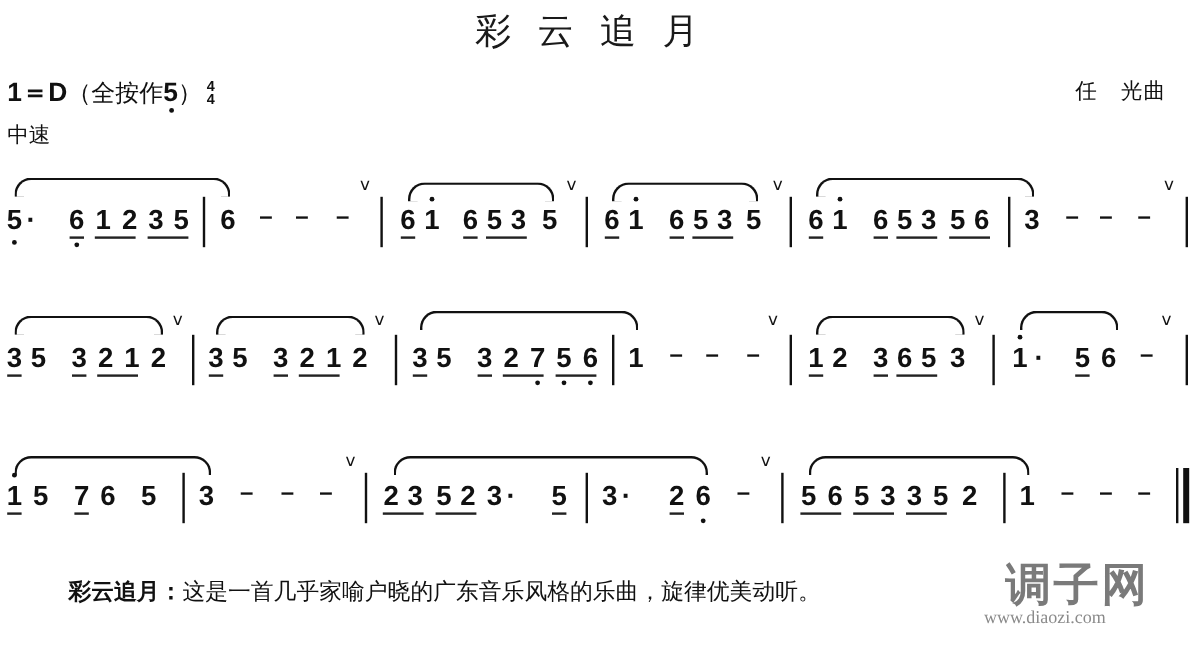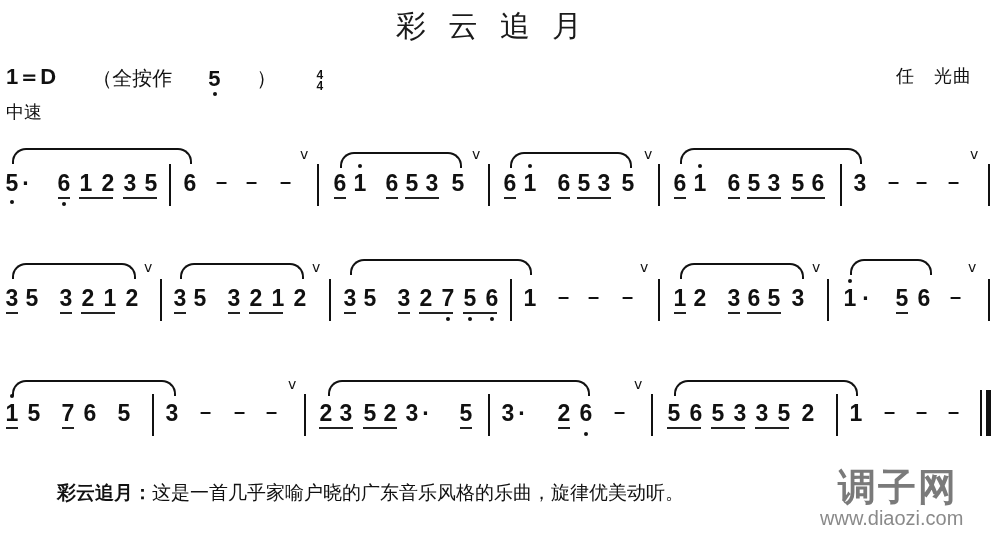--- a/index.html
+++ b/index.html
@@ -1,36 +1,36 @@
 <!DOCTYPE html>
 <html><head>
 <meta charset="utf-8">
 <style>
   html, body { margin:0; padding:0; background:#ffffff; }
   body { width:1000px; height:541px; position:relative; overflow:hidden; font-family:"Liberation Sans", sans-serif; color:#111; }
   .title { position:absolute; left:0; width:1000px; top:6px; text-align:center; font-family:"DejaVu Serif", serif; font-size:30px; letter-spacing:22px; color:#1a1a1a; }
-  .key { position:absolute; left:6px; top:62px; font-size:22px; font-weight:bold; display:flex; align-items:flex-end;gap:36px; }
+  .key { position:absolute; left:6px; top:62px; font-size:22px; font-weight:bold; display:flex; align-items:center; }
   .key .kt { font-family:"DejaVu Sans", sans-serif; font-weight:normal; font-size:20px; }
   .frac { display:inline-flex; flex-direction:column; font-size:12px; line-height:11px; font-weight:bold; margin-left:4px; margin-top:2px; }
   .tempo { position:absolute; left:6px; top:100px; font-size:18px; font-family:"DejaVu Sans", sans-serif; }
   .composer { position:absolute; left:896px; top:64px; font-size:18px; font-family:"DejaVu Sans", sans-serif; letter-spacing:1px; }
   .row { position:absolute; left:0; width:1000px; height:70px; }
   .n { position:absolute; font-size:23px; font-weight:bold; line-height:26px; width:16px; text-align:center; }
   .n .dtop { position:absolute; left:6px; top:-6px; width:4px; height:4px; border-radius:50%; background:#111; }
   .n .dbot { position:absolute; left:6px; top:30px; width:4px; height:4px; border-radius:50%; background:#111; }
   .ul { position:absolute; height:2px; background:#222; }
   .bar { position:absolute; width:2px; background:#111; }
   .dbar { position:absolute; width:5px; background:#111; }
   .dash { position:absolute; font-size:20px; font-weight:bold; }
   .breath { position:absolute; font-size:14px; font-weight:normal; font-family:"DejaVu Sans", sans-serif; }
   .slur { position:absolute; border:2px solid #111; border-bottom:none; border-radius:14px 14px 0 0; height:14px; }
   .tip { position:absolute; left:57px; top:480px; font-size:19px; font-family:"DejaVu Sans", sans-serif; }
   .tip b { font-weight:bold; }
   .wm1 { position:absolute; left:838px; top:462px; font-size:38px; font-weight:bold; color:#7a7a7a; letter-spacing:2px; font-family:"DejaVu Sans", sans-serif; }
-  .wm2 { position:absolute; left:820px; top:507px; font-size:20px; color:#8a8a8a; font-family:Liberation Sans, sans-serif; }
+  .wm2 { position:absolute; left:820px; top:507px; font-size:15px; color:#8a8a8a; font-family:Liberation Serif, serif; }
 </style>
 </head>
 <body>
 
 <div class="title">彩云追月</div>
 
 <div class="key">
   <span>1＝D</span>
   <span class="kt">（全按作</span>
   <span style="position:relative"><span>5</span><span style="position:absolute;left:5px;top:26px;width:4px;height:4px;border-radius:50%;background:#111"></span></span>

